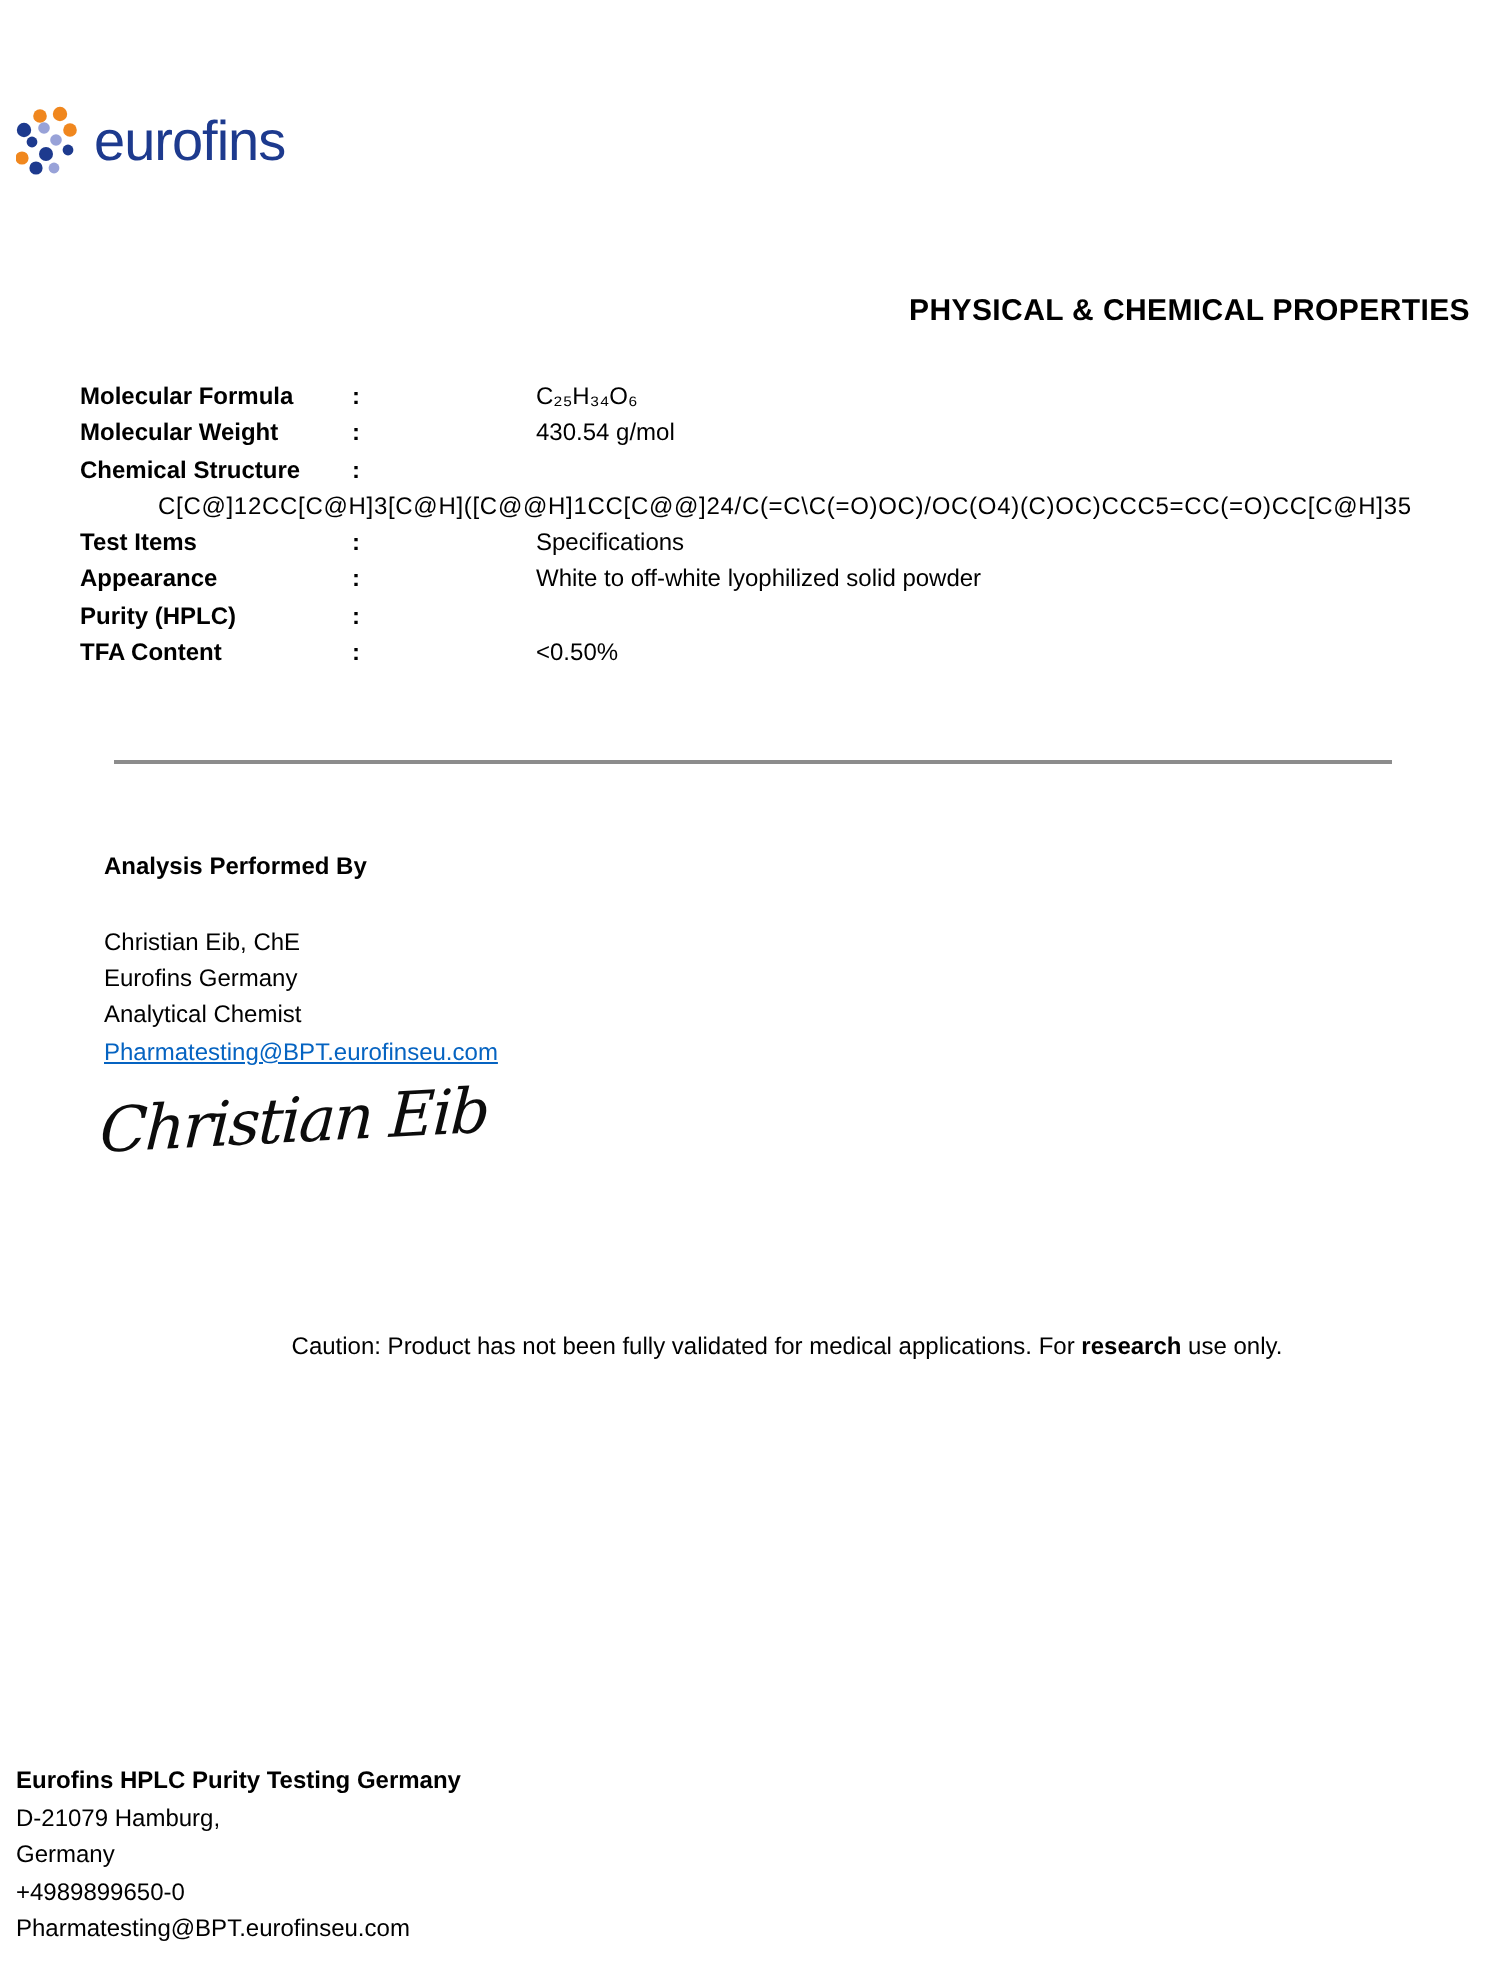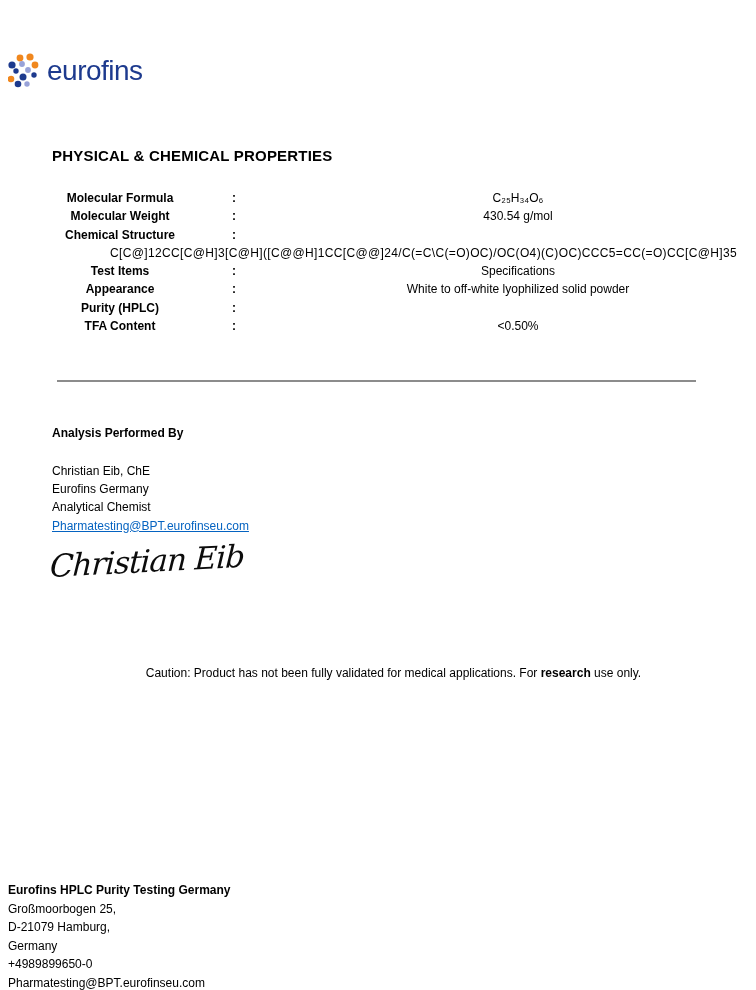--- a/index.html
+++ b/index.html
@@ -25,30 +25,29 @@
     display:flex;align-items:center;gap:8px;
   }
   .logo-word{
     color:var(--navy);
     font-size:28px;
     letter-spacing:-0.5px;
   }
   
   .doc-title{
     position:absolute;left:52px;right:21px;top:147px;
-    text-align:left;
+    text-align:right;
     font-weight:bold;
     font-size:15px;
     letter-spacing:0.2px;
   }
   
   .props{
-    position:absolute;left:52px;top:189px;right:0;
+    position:absolute;left:40px;top:189px;right:0;
     line-height:18.3px;
-    text-align:center;
   }
   .prop-row{
     display:grid;
     grid-template-columns:136px 92px 1fr;
   }
   .prop-label{font-weight:bold;}
   .prop-colon{font-weight:bold;}
   .smiles{
     white-space:nowrap;
     letter-spacing:0.35px;
@@ -171,18 +170,17 @@
 </div>
 
 <div class="signature">Christian Eib</div>
 
 <div class="caution">
   <span>Caution: Product has not been fully validated for medical applications. For </span><b>research</b><span> use only.</span>
 </div>
 
 <div class="footer">
   <div class="company">Eurofins HPLC Purity Testing Germany</div>
-  <div>Großmoorbogen 25,</div>
   <div>D-21079 Hamburg,</div>
   <div>Germany</div>
   <div>+4989899650-0</div>
   <div>Pharmatesting@BPT.eurofinseu.com</div>
 </div>
 
 </body></html>

